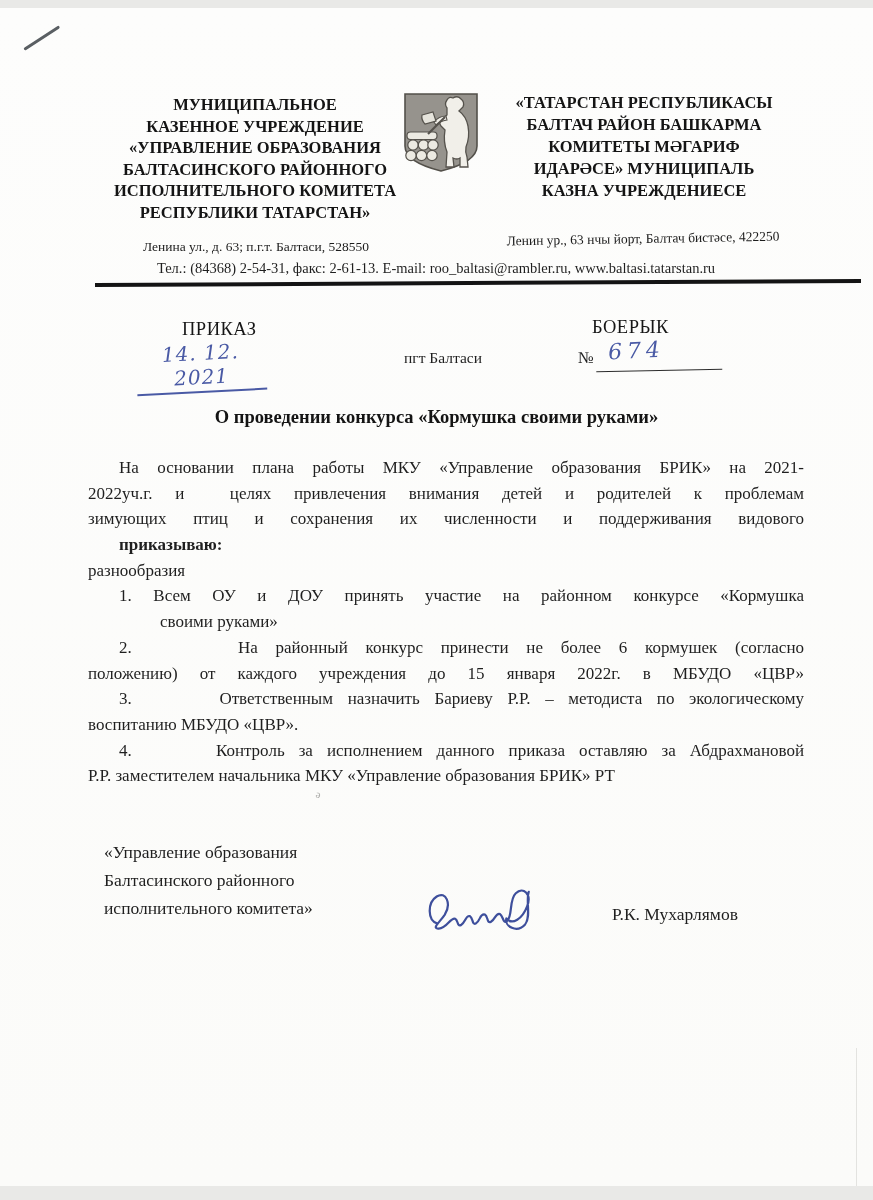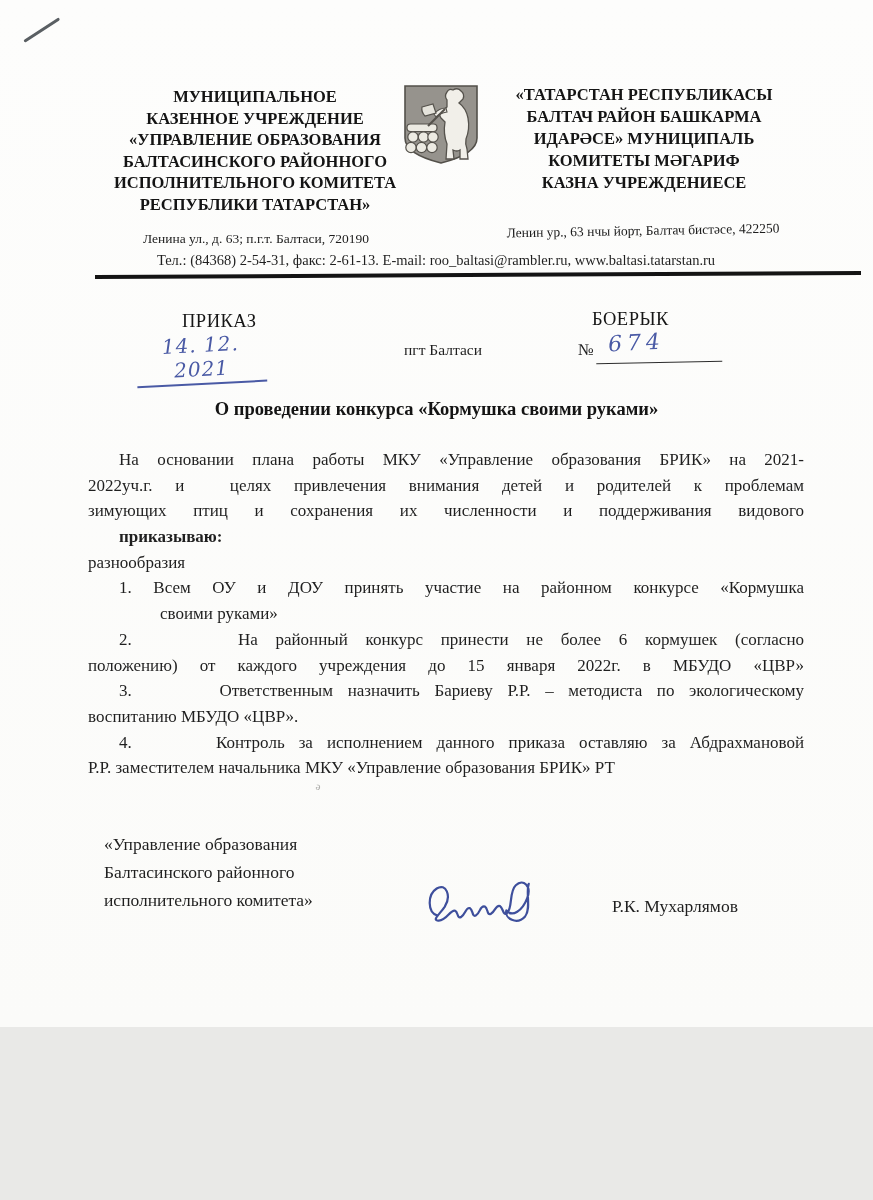--- a/index.html
+++ b/index.html
@@ -1,19 +1,19 @@
 <!DOCTYPE html>
 <html><head>
 <meta charset="utf-8">
 <style>
   html,body{margin:0;padding:0;background:#e9e9e7;}
   .page{
     position:relative;
-    width:873px;height:1027px;
-    margin:0 auto;
+    width:873px;height:1178px;
+    margin:8px auto;
     background:linear-gradient(180deg,#fdfdfc 0%,#fbfbf9 100%);
     font-family:"Liberation Serif","DejaVu Serif",serif;
     color:#1f1f1f;
     overflow:hidden;
   }
   .abs{position:absolute;}
   
   .pen-mark{left:24px;top:40px;width:42px;height:2.6px;background:#5a5f63;
     transform:rotate(-33deg);transform-origin:left center;border-radius:2px;}
   
@@ -88,26 +88,26 @@
       <path d="M49,18 Q46,14 49,10 Q51,6 55,8 Q60,5 63,9 Q67,12 65,17 L61,21 Q68,26 70,36 Q72,47 68,57 Q67,62 69,67 L70,77 L62,77 L62,68 Q59,70 55,68 L56,77 L48,77 L49,62 Q45,52 47,40 L43,36 Q40,32 44,29 L49,25 Z" fill="#f1efe9" stroke="#55524c" stroke-width="1.3"></path>
       <path d="M49,30 Q42,31 38,35 L36,32 Q41,26 48,26 Z" fill="#f1efe9" stroke="#55524c" stroke-width="1.1"></path>
       <line x1="30" y1="44" x2="47" y2="27" stroke="#55524c" stroke-width="2.2"></line>
       <path d="M24,25 L35,22 L38,31 L27,34 Q23,30 24,25 Z" fill="#e5e3db" stroke="#55524c" stroke-width="1.2"></path>
     </svg>
   </div>
 
   <div class="abs org org-right">
     <div>«ТАТАРСТАН РЕСПУБЛИКАСЫ</div>
     <div>БАЛТАЧ РАЙОН БАШКАРМА</div>
+    <div>КОМИТЕТЫ МӘГАРИФ</div>
     <div>ИДАРӘСЕ» МУНИЦИПАЛЬ</div>
-    <div>КОМИТЕТЫ МӘГАРИФ</div>
     <div>КАЗНА УЧРЕЖДЕНИЕСЕ</div>
   </div>
 
-  <div class="abs addr addr-ru">Ленина ул., д. 63; п.г.т. Балтаси, 720190</div>
+  <div class="abs addr addr-ru">Ленина ул., д. 63; п.г.т. Балтаси, 528550</div>
   <div class="abs addr addr-tat">Ленин ур., 63 нчы йорт, Балтач бистәсе, 422250</div>
   <div class="abs contact">Тел.: (84368) 2-54-31, факс: 2-61-13. E-mail: roo_baltasi@rambler.ru, www.baltasi.tatarstan.ru</div>
   <div class="abs rule"></div>
 
   <div class="abs order-label order-ru">ПРИКАЗ</div>
   <div class="abs hand order-date">14. 12. 2021</div>
   <div class="abs order-place">пгт Балтаси</div>
   <div class="abs order-label order-tat">БОЕРЫК</div>
   <div class="abs num-sign">№</div>
   <div class="abs num-line"></div>

